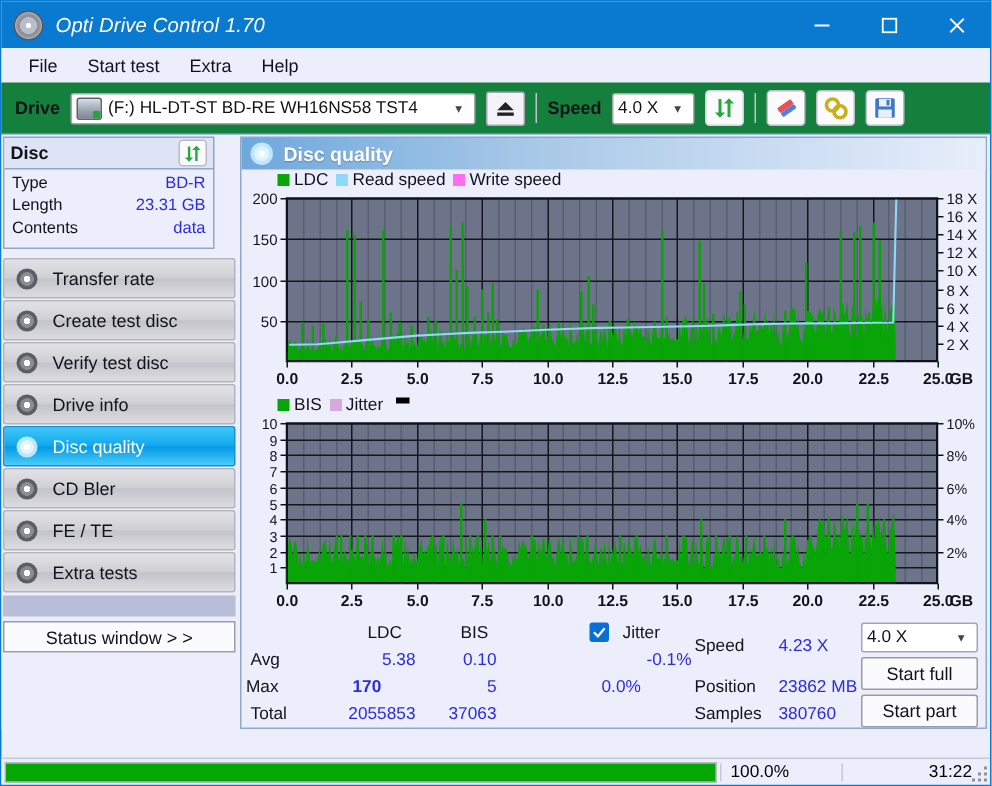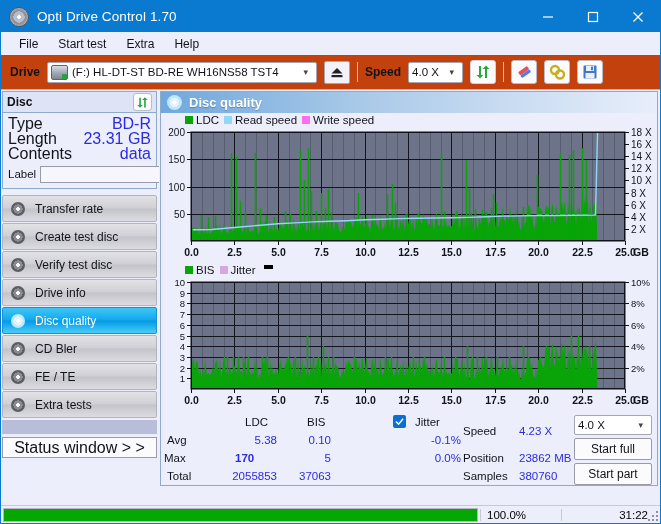--- a/index.html
+++ b/index.html
@@ -13,40 +13,41 @@
     position:relative;width:661px;height:524px;
     box-sizing:border-box;
     background:#eceefb;
     border:1px solid #0a7ad0;
   }
 
   
   .titlebar{
     height:31px;background:#0a7ad0;display:flex;align-items:center;
     position:relative;
+    font-style:italic;
   }
   .title-icon{
     width:18px;height:18px;margin-left:8px;margin-right:8px;
     border-radius:50%;
     background:radial-gradient(circle at 50% 50%, #fff 0 14%, #b9bec9 15% 44%, #8d919b 45% 92%, #6d717a 93% 100%);
     border:1px solid #55585f;flex:none;
     box-shadow:inset 0 0 2px rgba(255,255,255,.8);
   }
   .title-text{color:#fff;font-size:13.5px;letter-spacing:.1px;}
   .wincontrols{position:absolute;right:0;top:0;height:31px;display:flex;}
   .wc{width:45px;height:31px;display:flex;align-items:center;justify-content:center;color:#fff;}
   .wc svg{display:block;}
 
   
   .menubar{height:23px;background:#eceefb;display:flex;align-items:center;padding-left:9px;gap:2px;}
   .menuitem{padding:3px 9px;color:#12131a;font-size:12px;border-radius:3px;white-space:nowrap;}
 
   
   .toolbar{
-    height:34px;background:#c2410c;display:flex;align-items:center;
+    height:34px;background:#15803d;display:flex;align-items:center;
     padding-left:9px;gap:7px;border-bottom:1px solid #9fb8d8;
   }
   .lbl-bold{font-weight:bold;font-size:12px;color:#12131a;}
   .combo{
     height:21px;background:#fff;border:1px solid #a6a6b2;border-radius:2px;
     display:flex;align-items:center;padding:0 3px;box-sizing:border-box;
     font-size:11.5px;color:#12131a;position:relative;
   }
   .combo .arrow{margin-left:auto;padding:0 5px;color:#444;font-size:9px;line-height:1;}
   #drive-combo{width:270px;}
@@ -67,32 +68,32 @@
     width:26px;height:23px;border:1px solid #a6a6b2;border-radius:2px;background:#f2f2f8;
     display:flex;align-items:center;justify-content:center;box-sizing:border-box;
   }
 
   
   .body{display:flex;height:397px;}
   .sidebar{width:158px;flex:none;position:relative;background:#eceefb;}
   .content{flex:1;position:relative;background:#eceefb;padding-left:2px;}
 
   
-  .disc-panel{border:1px solid #8fa9cc;background:#eceefb;margin:1px 2px 0 1px;}
+  .disc-panel{border:1px solid #8fa9cc;background:#eceefb;margin:1px 16px 0 1px;}
   .disc-head{
     height:20px;background:#dfe3f6;border-bottom:1px solid #8fa9cc;
     display:flex;align-items:center;padding:0 4px;
   }
   .disc-head .t{font-weight:bold;font-size:12px;color:#12131a;}
   .mini-btn{
     margin-left:auto;width:19px;height:18px;border:1px solid #b9bcc6;border-radius:3px;
     background:#fbfbfe;display:flex;align-items:center;justify-content:center;box-sizing:border-box;
   }
   .disc-rows{padding:3px 5px 4px 5px;}
-  .drow{display:flex;align-items:center;height:15px;font-size:16px;}
+  .drow{display:flex;height:15px;font-size:11px;}
   .drow .k{color:#12131a;}
   .drow .v{margin-left:auto;color:#2b2be0;}
   .label-row{display:flex;align-items:center;margin-top:3px;gap:4px;}
   .label-row .k{color:#12131a;font-size:11.5px;width:33px;}
   .label-input{
     flex:1;height:17px;background:#f6f6fd;border:1px solid #9a9aa8;box-sizing:border-box;
   }
   .disc-ico-btn{
     width:22px;height:20px;border:1px solid #c3c6ce;border-radius:3px;background:#fbfbfe;
     display:flex;align-items:center;justify-content:center;box-sizing:border-box;flex:none;
@@ -120,21 +121,21 @@
     position:absolute;inset:1px;border-radius:50%;
     background:radial-gradient(circle at 50% 50%, #fdfdfd 0 20%, #8b8b93 21% 46%, #5d5d66 47% 88%, #45454c 89% 100%);
   }
   .navbtn.active .nav-ico .disc{
     background:radial-gradient(circle at 50% 50%, #ffffff 0 20%, #dff4ff 21% 46%, #b9e8ff 47% 88%, #9adcfb 89% 100%);
   }
 
   .status-gap{height:14px;background:#b9bed8;margin:2px 2px 0 1px;}
   .statusbtn{
     margin:3px 2px 0 1px;height:21px;border:1px solid #9a9aa8;background:#fbfbfe;
-    display:flex;align-items:center;justify-content:center;font-size:16px;color:#12131a;
+    display:flex;align-items:center;justify-content:center;font-size:12px;color:#12131a;
     box-sizing:border-box;
   }
 
   
   .pane{
     position:absolute;left:1px;top:1px;right:2px;bottom:1px;
     border:1px solid #8fa9cc;background:#eceefb;box-sizing:border-box;
     display:flex;flex-direction:column;
   }
   .pane-head{
@@ -291,27 +292,20 @@
             <span class="k">Type</span>
             <span class="v">BD-R</span>
           </div>
           <div class="drow">
             <span class="k">Length</span>
             <span class="v">23.31 GB</span>
           </div>
           <div class="drow">
             <span class="k">Contents</span>
             <span class="v">data</span>
-          </div>
-          <div class="label-row">
-            <span class="k">Label</span>
-            <input class="label-input" type="text" placeholder="" style="">
-            <span class="disc-ico-btn">
-              <span class="cd-glyph"></span>
-            </span>
           </div>
         </div>
       </div>
 
       <div class="nav">
         <div class="navbtn">
           <span class="nav-ico">
               <span class="disc"></span>
             </span>
           <span>Transfer rate</span>
@@ -720,21 +714,21 @@
 
           <div class="cell" style="left:232px;top:2px;">
             <span class="chk">
               <svg width="9" height="9" viewBox="0 0 10 10">
                   <path d="M1 5 L4 8 L9 2" fill="none" stroke="#fff" stroke-width="1.6"></path>
                 </svg>
             </span>
           </div>
           <div class="cell" style="left:254px;top:3px;">Jitter</div>
           <div class="cell val" style="left:240px;top:21px;width:60px;text-align:right;">-0.1%</div>
-          <div class="cell val" style="left:240px;top:39px;width:60px;text-align:right;">0.0%</div>
+          <div class="cell val" style="left:240px;top:39px;width:60px;text-align:left;">0.0%</div>
 
           <div class="cell" style="left:302px;top:12px;">Speed</div>
           <div class="cell val" style="left:358px;top:12px;">4.23 X</div>
           <div class="cell" style="left:302px;top:39px;">Position</div>
           <div class="cell val" style="left:358px;top:39px;">23862 MB</div>
           <div class="cell" style="left:302px;top:57px;">Samples</div>
           <div class="cell val" style="left:358px;top:57px;">380760</div>
 
           <div class="combo" style="position:absolute;left:413px;top:2px;width:78px;height:20px;">
             <span>4.0 X</span>

